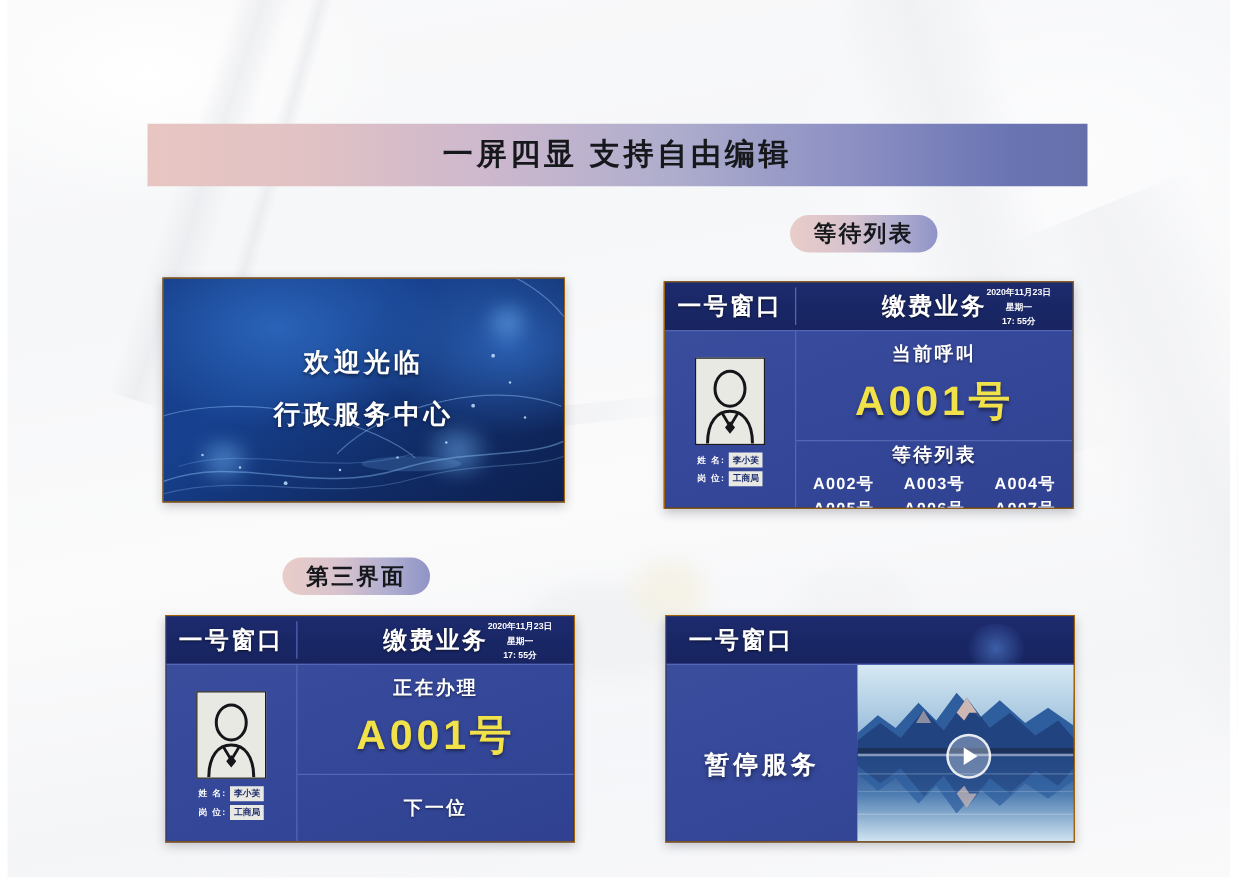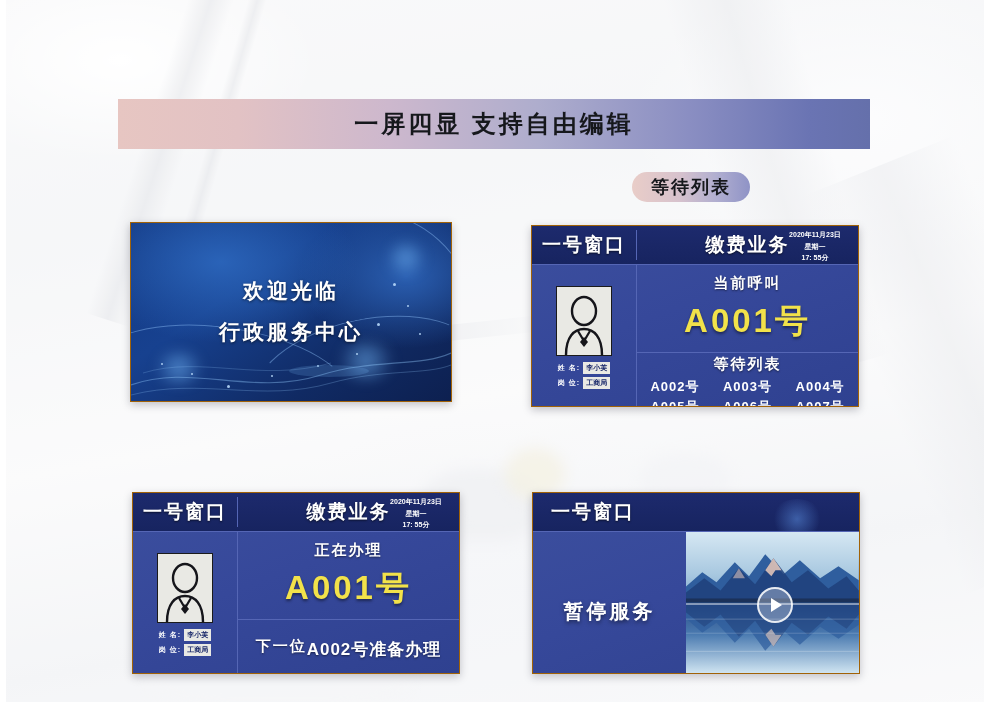--- a/index.html
+++ b/index.html
@@ -489,20 +489,21 @@
   <div id="bg-veil"></div>
   <div class="gutter" id="gutter-left"></div>
   <div class="gutter" id="gutter-right"></div>
 
 
   <div id="subtitle-banner">
     <div id="subtitle-text">一屏四显  支持自由编辑</div>
   </div>
 
   <div class="pill" id="pill-2">等待列表</div>
+  <div class="pill" id="pill-3">第三界面</div>
 
   <div class="monitor" id="monitor-1">
     <div id="screen1">
       <div class="glowblob" style="left:252px; top:18px; width:46px; height:34px;"></div>
       <div class="glowblob" style="left:200px; top:118px; width:70px; height:40px;"></div>
       <div class="glowblob" style="left:18px; top:128px; width:60px; height:34px;"></div>
       <div class="swoosh" style="left:120px; top:96px; width:230px; height:120px; transform:rotate(-12deg);"></div>
       <div class="swoosh" style="left:-40px; top:104px; width:260px; height:110px; transform:rotate(8deg);"></div>
       <div class="swoosh" style="left:150px; top:-10px; width:190px; height:150px; transform:rotate(24deg);"></div>
       <div class="spark" style="left:262px; top:60px; width:3px; height:3px;"></div>
@@ -619,21 +620,20 @@
             </div>
           </div>
         </div>
         <div class="q-right">
           <div class="q-call-block">
             <div class="q-call-label">正在办理</div>
             <div class="q-call-number">A001号</div>
           </div>
           <div class="q-next-block">
             <div class="q-next-label">下一位</div>
-            <div class="q-next-text">A002号准备办理</div>
           </div>
         </div>
       </div>
     </div>
   </div>
 
   <div class="monitor" id="monitor-4">
     <div id="screen4">
       <div id="s4-header">
         <div id="s4-header-glow"></div>

